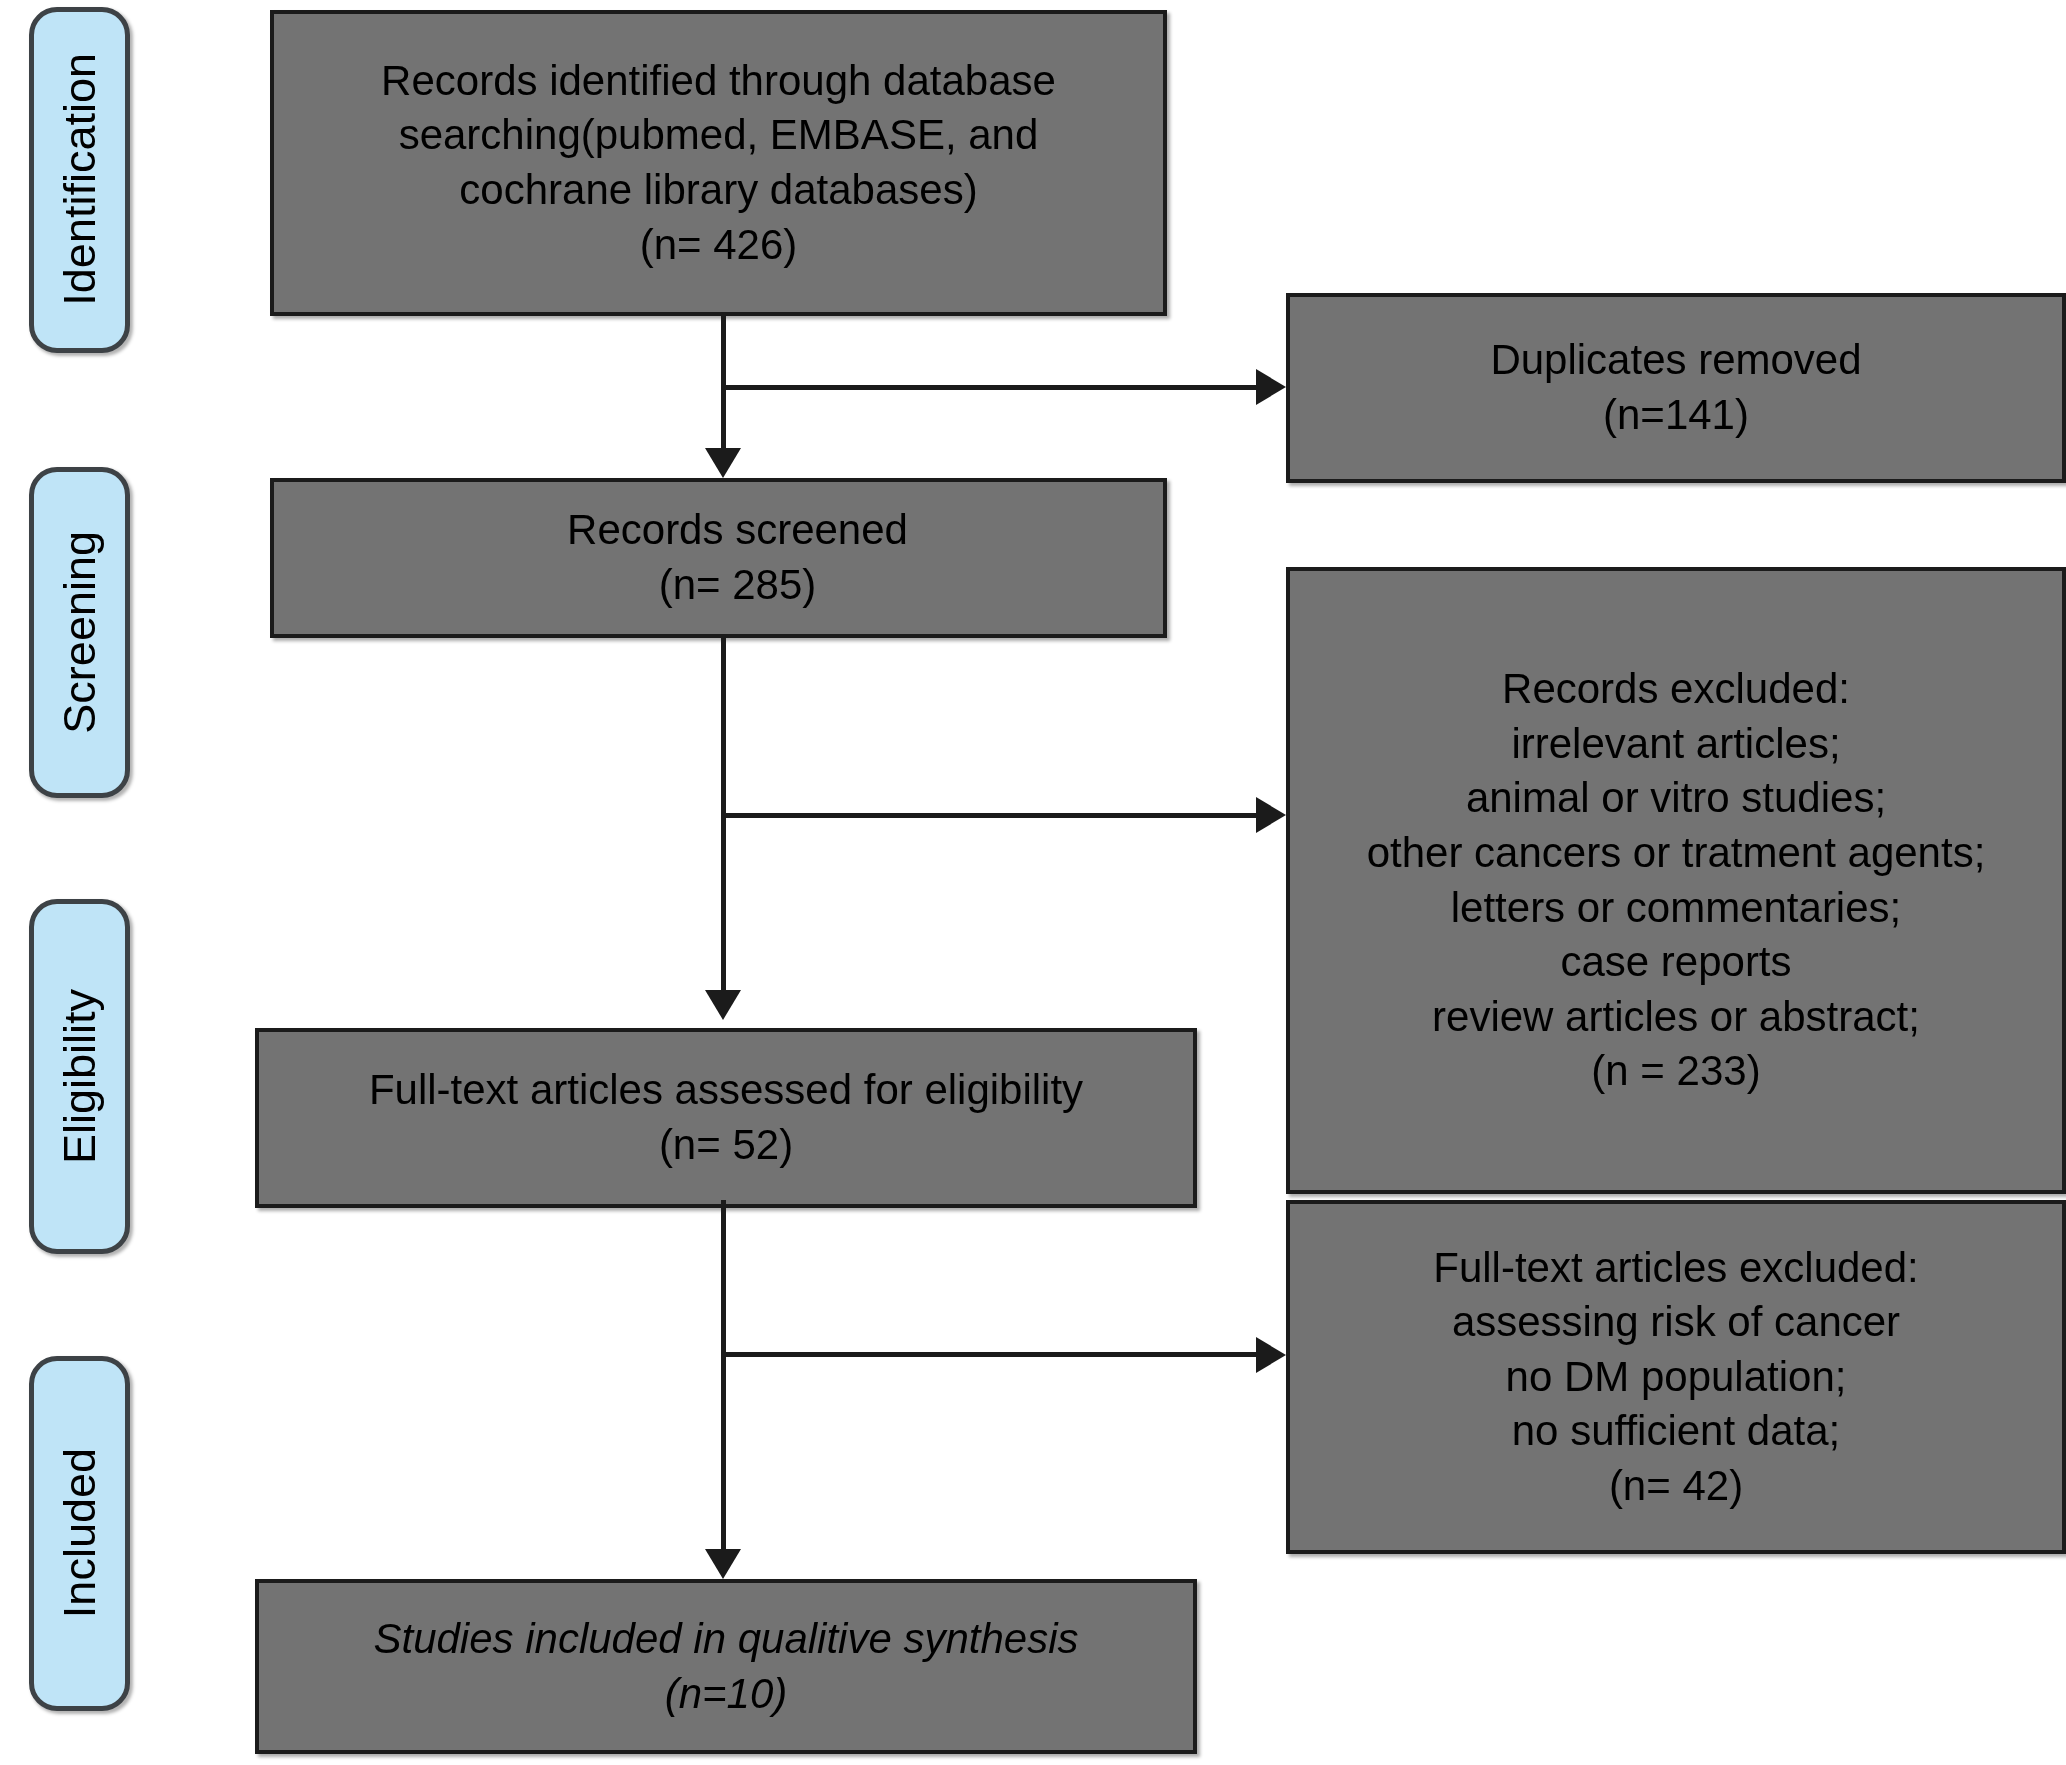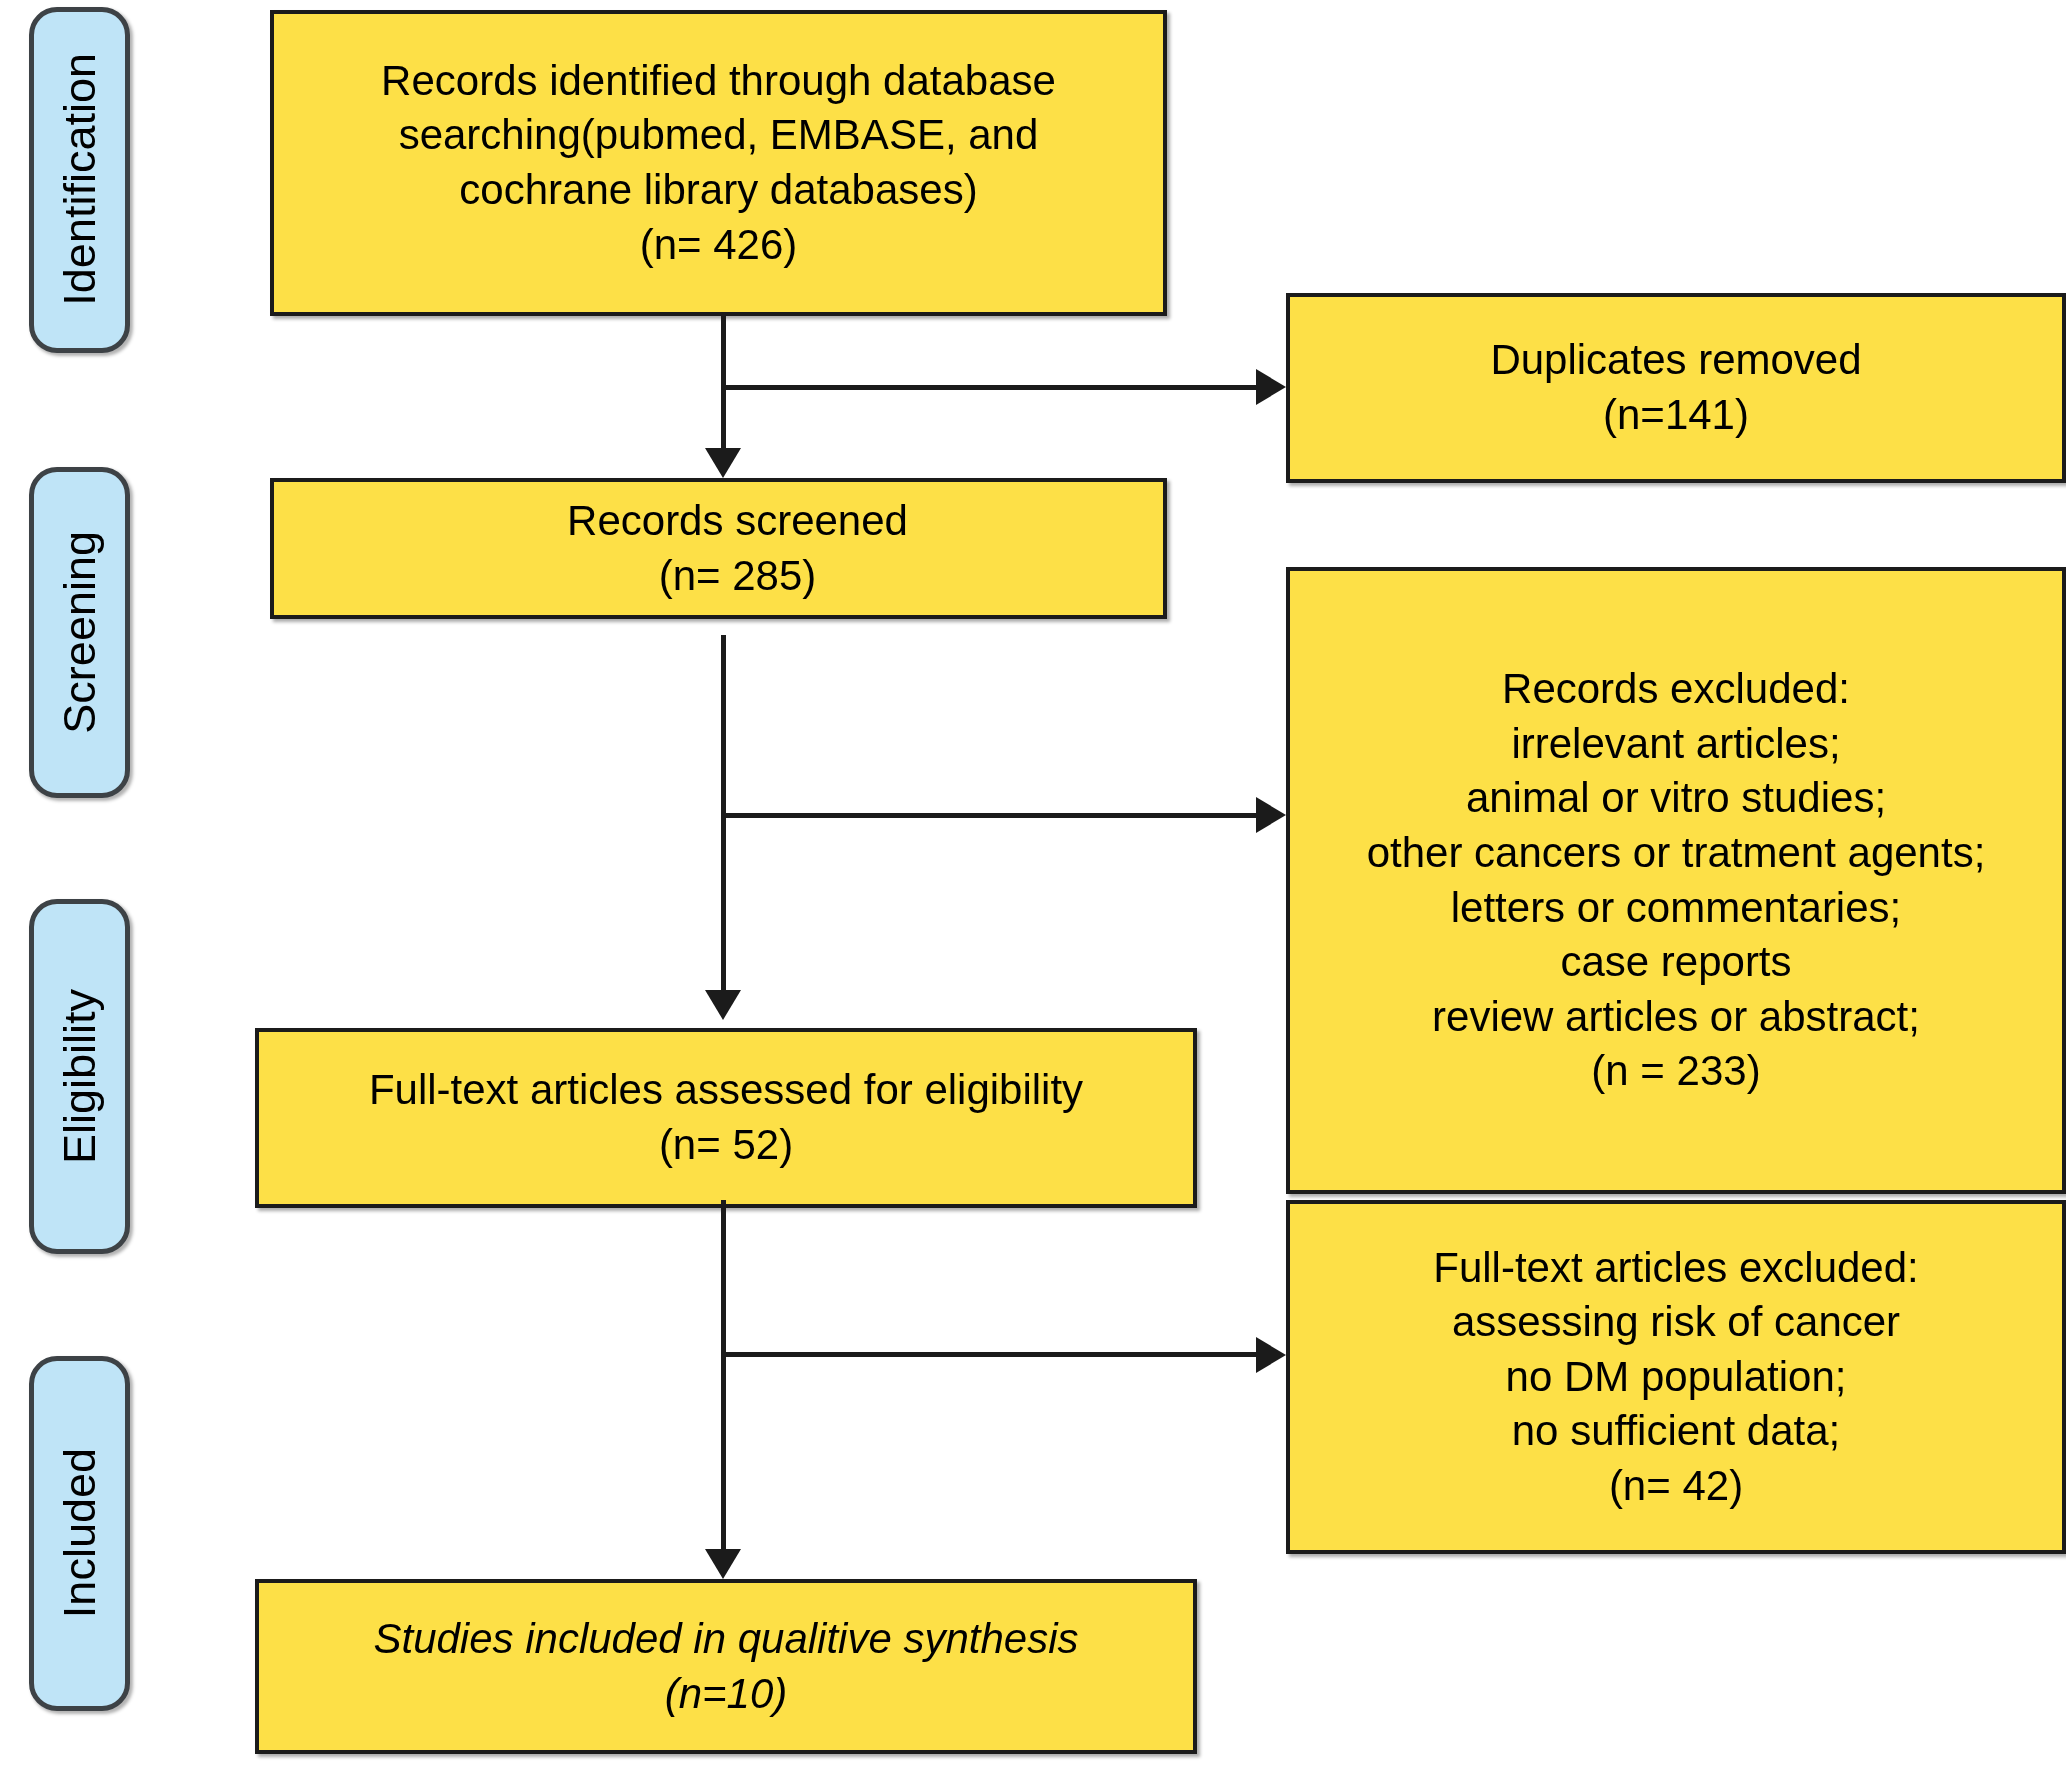--- a/index.html
+++ b/index.html
@@ -37,21 +37,21 @@
     font-size: 45px;
     color: #000000;
     letter-spacing: 0px;
     white-space: nowrap;
     line-height: 1;
   }
 
   
   .flow-box {
     position: absolute;
-    background: #fde047;
+    background: #737373;
     border: 4.1px solid #1b1b1b;
     box-sizing: border-box;
     display: flex;
     align-items: center;
     justify-content: center;
     text-align: center;
     box-shadow: 3.3px 3.3px 3.3px rgba(0,0,0,0.33);
   }
   .flow-box .box-text {
     font-size: 42px;
@@ -107,21 +107,21 @@
     <span class="stage-label">Included</span>
   </div>
 
   <div class="flow-box" style="left:270px; top:10px; width:897px; height:306px;">
     <div class="box-text">Records identified through database
 searching(pubmed, EMBASE, and
 cochrane library databases)
 (n= 426)</div>
   </div>
 
-  <div class="flow-box" style="left:270px; top:478px; width:897px; height:141px;padding-left:38px;">
+  <div class="flow-box" style="left:270px; top:478px; width:897px; height:160px;padding-left:38px;">
     <div class="box-text">Records screened
 (n= 285)</div>
   </div>
 
   <div class="flow-box" style="left:255px; top:1020px; width:942px; height:180px;margin-top:8px;">
     <div class="box-text">Full-text articles assessed for eligibility
 (n= 52)</div>
   </div>
 
   <div class="flow-box" style="left:255px; top:1579px; width:942px; height:175px;font-style:italic;">

